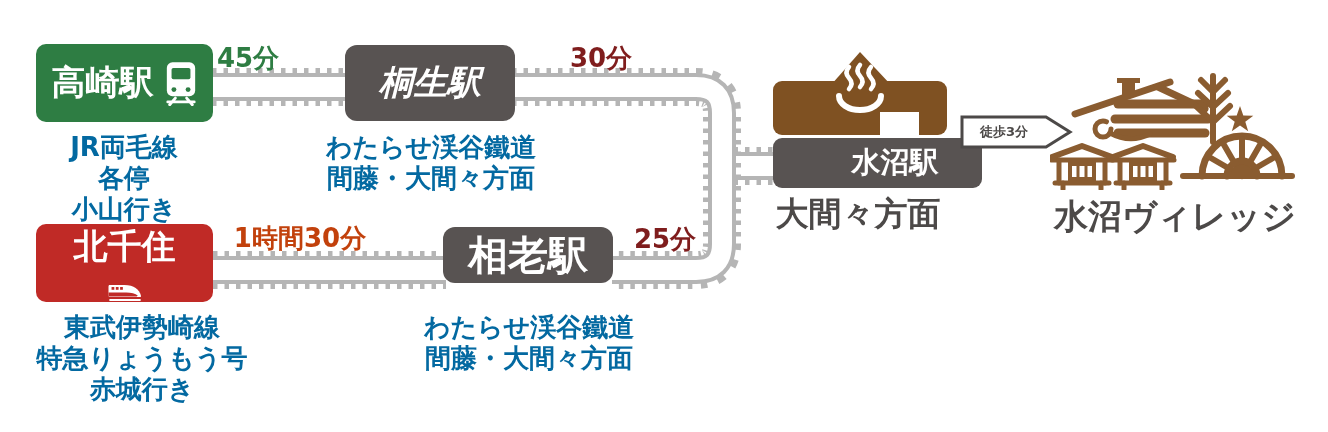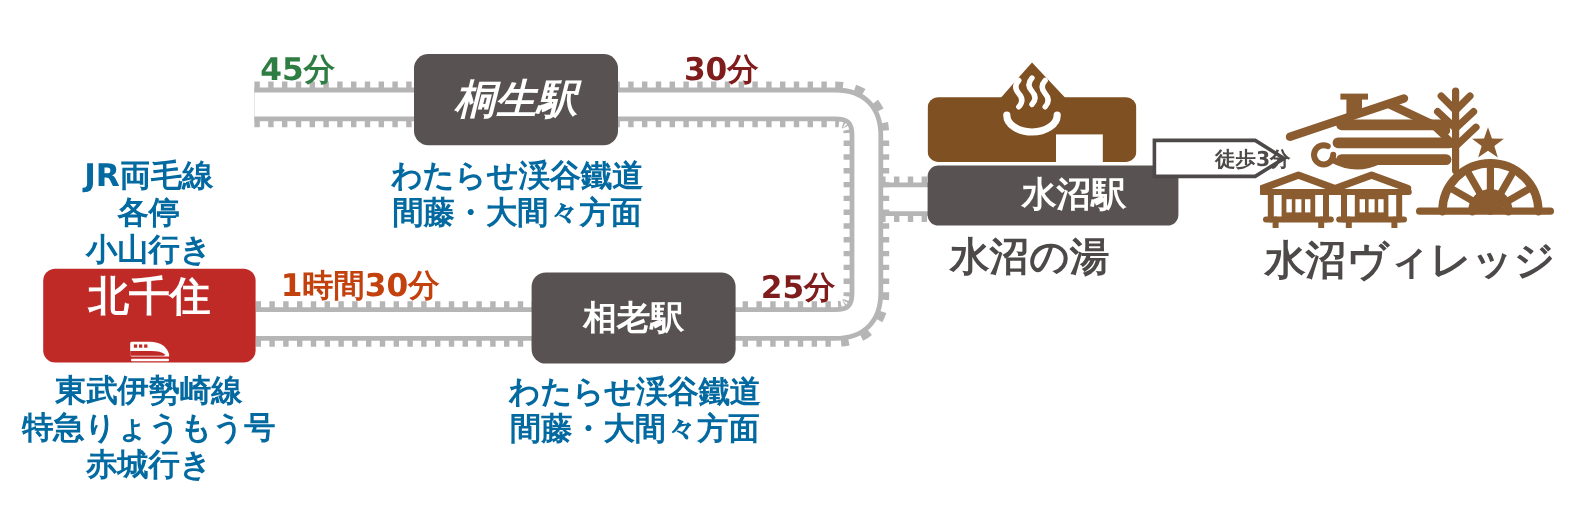--- a/index.html
+++ b/index.html
@@ -29,21 +29,21 @@
   .dur-red{color:#c2410c;}
   .dur-gray{color:#7f1d1d;}
   .sublines{
     color:#0369a1;font-weight:700;font-size:26px;line-height:31px;text-align:center;white-space:nowrap;
   }
   .bigname{
     color:#4c4948;font-weight:700;text-align:center;white-space:nowrap;
   }
   .walk-text{
     display:flex;align-items:center;justify-content:center;
-    color:#4c4948;font-weight:700;font-size:17px;white-space:nowrap;padding-left:40px;
+    color:#4c4948;font-weight:700;font-size:13px;white-space:nowrap;
   }
 </style>
 </head>
 <body>
 
 <div id="canvas">
 
   <svg class="abs" style="left:0;top:0" width="1328" height="432" viewBox="0 0 1328 432">
 
     <g>
@@ -57,20 +57,30 @@
       <path class="tie" d="M213,270 H446"></path>
       <path class="bed" d="M212,87 H348"></path>
       <path class="bed" d="M512,87 H696 Q722,87 722,113 V244 Q722,270 696,270 H612"></path>
       <path class="bed" d="M213,270 H446"></path>
       <path class="core" d="M212,87 H348"></path>
       <path class="core" d="M512,87 H696 Q722,87 722,113 V244 Q722,270 696,270 H612"></path>
       <path class="core" d="M213,270 H446"></path>
     </g>
   </svg>
 
+  <div class="abs station box-green" style="left:36px;top:44px;width:177px;height:78px;font-size:34px;">
+    <span class="lbl">高崎駅</span>
+    <svg width="34" height="46" viewBox="0 0 36 48">
+      <rect x="3" y="2" width="30" height="36" rx="6" fill="#ffffff"></rect>
+      <rect x="8" y="8" width="20" height="12" rx="2" fill="#2e7d43"></rect>
+      <circle cx="10.5" cy="31" r="2.6" fill="#2e7d43"></circle>
+      <circle cx="25.5" cy="31" r="2.6" fill="#2e7d43"></circle>
+      <path d="M12,40 L6,47 M24,40 L30,47 M4,44 H32" stroke="#ffffff" stroke-width="3" stroke-linecap="round" fill="none"></path>
+    </svg>
+  </div>
   <div class="abs sublines" style="left:14px;top:132px;width:220px;">
     <div>JR両毛線</div>
     <div>各停</div>
     <div>小山行き</div>
   </div>
 
   <div class="abs duration dur-green" style="left:198px;top:41px;width:100px;">45分</div>
 
   <div class="abs station box-gray" style="left:345px;top:45px;width:170px;height:76px;font-size:34px;font-style:italic;">
     <span class="lbl">桐生駅</span>
@@ -86,29 +96,29 @@
     <span class="lbl">北千住</span>
     <svg width="52" height="34" viewBox="0 0 56 36">
       <path d="M3,8 H27 C43,8 51,15 54,25 L54,28 H3 C1.5,28 1,27 1,25 V11 C1,9 1.5,8 3,8 Z" fill="#ffffff"></path>
       <rect x="6" y="11.5" width="4.5" height="4.5" fill="#c02a26"></rect>
       <rect x="13" y="11.5" width="4.5" height="4.5" fill="#c02a26"></rect>
       <rect x="20" y="11.5" width="4.5" height="4.5" fill="#c02a26"></rect>
       <path d="M1,20.5 H30 C38,20.5 45,22 49,25.5 L49,25.5 47,27 H1 Z" fill="#c02a26"></path>
       <rect x="2" y="31" width="52" height="3.5" rx="1.7" fill="#ffffff"></rect>
     </svg>
   </div>
-  <div class="abs sublines" style="left:14px;top:312px;width:220px;font-family:Liberation Mono, monospace;">
+  <div class="abs sublines" style="left:32px;top:312px;width:220px;">
     <div>東武伊勢崎線</div>
     <div>特急りょうもう号</div>
     <div>赤城行き</div>
   </div>
 
   <div class="abs duration dur-red" style="left:195px;top:221px;width:210px;">1時間30分</div>
 
-  <div class="abs station box-gray" style="left:443px;top:227px;width:170px;height:76px;font-size:28px;">
+  <div class="abs station box-gray" style="left:443px;top:227px;width:170px;height:56px;font-size:40px;">
     <span class="lbl">相老駅</span>
   </div>
   <div class="abs sublines" style="left:419px;top:312px;width:220px;">
     <div>わたらせ渓谷鐵道</div>
     <div>間藤・大間々方面</div>
   </div>
 
   <div class="abs duration dur-gray" style="left:615px;top:222px;width:100px;">25分</div>
 
   <svg class="abs" style="left:773px;top:50px;" width="174" height="85" viewBox="0 0 174 85">
@@ -119,21 +129,21 @@
       <path d="M66,46 a21,14 0 0 0 42,0" stroke="#ffffff" stroke-width="6" stroke-linecap="round" fill="none"></path>
       <path d="M76,17 q-5,5.5 0,11 q5,5.5 0,11" stroke="#ffffff" stroke-width="4.5" stroke-linecap="round" fill="none"></path>
       <path d="M87,15 q-5,5.5 0,11 q5,5.5 0,11" stroke="#ffffff" stroke-width="4.5" stroke-linecap="round" fill="none"></path>
       <path d="M98,17 q-5,5.5 0,11 q5,5.5 0,11" stroke="#ffffff" stroke-width="4.5" stroke-linecap="round" fill="none"></path>
     </g>
   </svg>
 
   <div class="abs station box-gray" style="left:773px;top:138px;width:174px;height:50px;font-size:29px;border-radius:9px;padding-left:35px;">
     <span class="lbl">水沼駅</span>
   </div>
-  <div class="abs bigname" style="left:758px;top:192px;width:200px;font-size:33px;">水沼の湯</div>
+  <div class="abs bigname" style="left:758px;top:192px;width:200px;font-size:33px;">大間々方面</div>
 
   <svg class="abs" style="left:958px;top:114px;" width="118" height="36" viewBox="0 0 118 36">
     <polygon points="4,3 88,3 112,18 88,33 4,33" fill="#ffffff" stroke="#4c4948" stroke-width="3"></polygon>
   </svg>
   <div class="abs walk-text" style="left:962px;top:117px;width:84px;height:30px;">徒歩3分</div>
 
   <svg class="abs" style="left:1050px;top:70px;" width="246" height="120" viewBox="0 0 246 120">
     <g stroke="#8a5c30" fill="none" stroke-linecap="round">
 
       <g>

